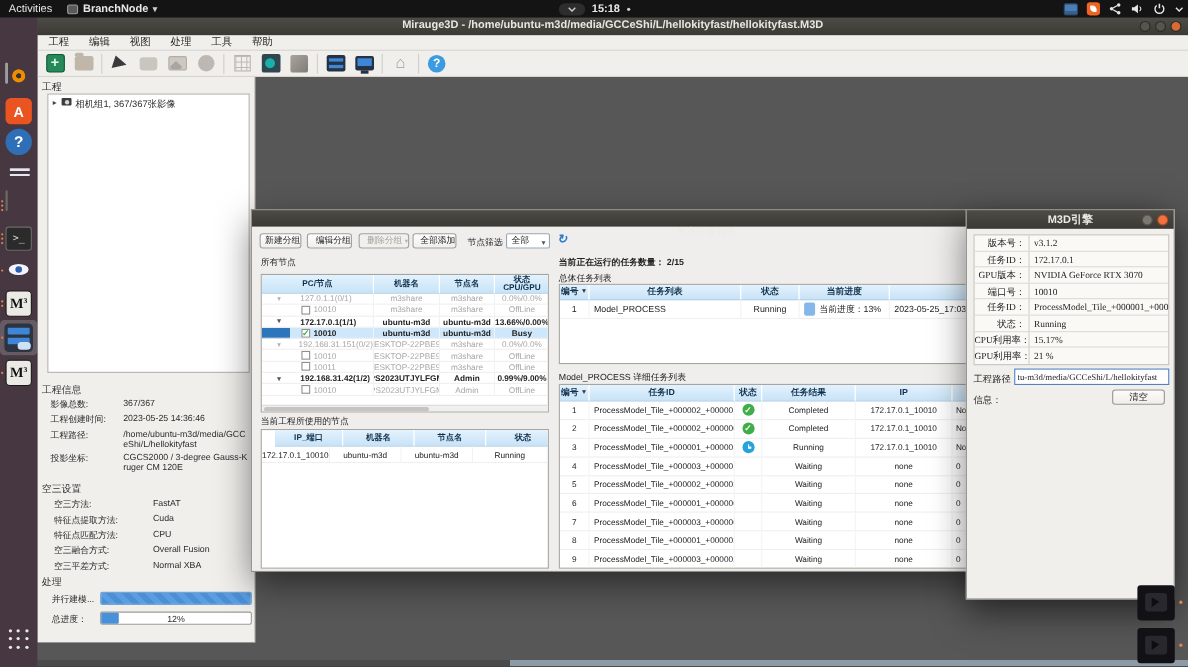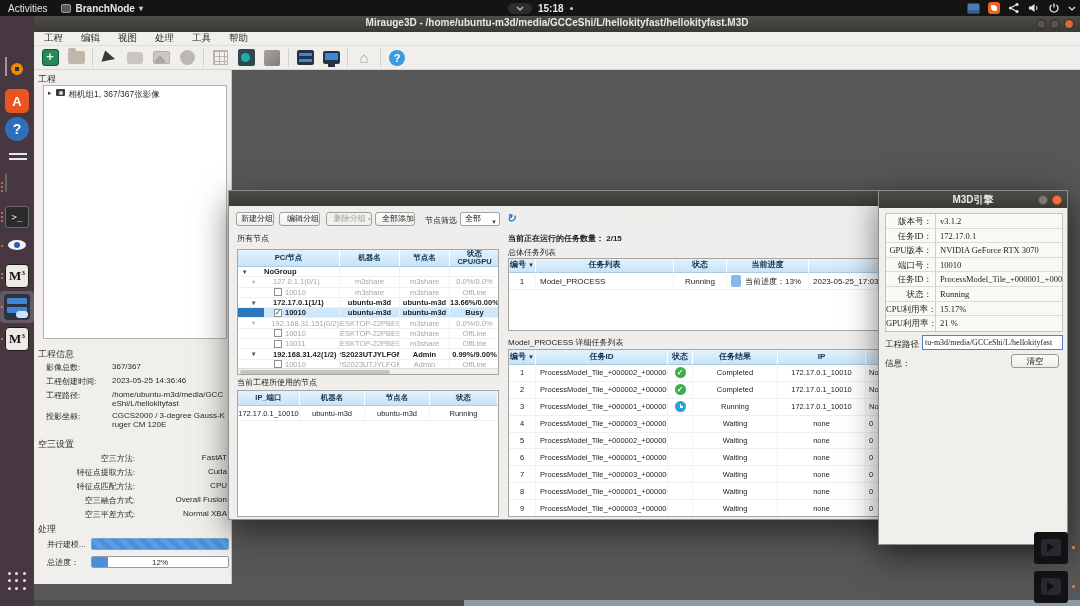--- a/index.html
+++ b/index.html
@@ -88,21 +88,21 @@
   
   .leftpanel { position:absolute; left:34px; top:70px; width:198px; height:514px; background:#f0efeb; z-index:2; border-right:1px solid #c9c6c0; font-size:8.5px; color:#2b2b2b; }
   .lp-title { position:absolute; left:4px; top:3px; font-size:9px; }
   .tree-box { position:absolute; left:9px; top:15px; width:184px; height:254px; background:#fff; border:1px solid #b5b2ad; }
   .tree-row { display:flex; gap:4px; padding:3px 4px; font-size:8.5px; }
   .tree-exp { font-size:7px; color:#444; }
   .cam-ico { width:9px; height:7px; background:#3c3c3c; border-radius:1px; position:relative; }
   .cam-ico::after { content:""; position:absolute; left:3px; top:1.5px; width:4px; height:4px; border-radius:50%; background:#d8d8d8; }
   .lp-section { position:absolute; left:4px; font-size:9px; color:#333; }
   .kv { position:absolute; display:grid; grid-template-columns:62px 1fr; column-gap:4px; row-gap:3px; font-size:8px; }
-  .kv2 { grid-template-columns:86px 1fr;text-align:right; }
+  .kv2 { grid-template-columns:86px 1fr; }
   .kv .v { word-break:break-all; }
   .proc-row { position:absolute; display:flex; align-items:center; font-size:8px; }
   .pbar-full { width:138px; height:12px; border:1px solid #7aa3cc; border-radius:2px; background:repeating-linear-gradient(45deg,#4a90d9 0 5px,#5b9de0 5px 10px); }
   .pbar-track { width:138px; height:12px; border:1px solid #9a9a9a; border-radius:2px; background:#fff; position:relative; text-align:center; font-size:8px; line-height:11px; }
   .pbar-fill { position:absolute; left:0; top:0; bottom:0; background:#4a90d9; border-radius:1px; }
   .pbar-text { position:relative; }
 
   
   .viewport { position:absolute; left:232px; top:70px; width:848px; height:514px; background:#575757; z-index:1; }
   .vp-point { position:absolute; width:3px; height:3px; border-radius:50%; }
@@ -146,21 +146,21 @@
   .exp { font-size:6.5px; color:#555; width:7px; }
   .trow.dim .exp { color:#b0b0b0; }
   .cb { width:8px; height:8px; border:1px solid #8f8f8f; background:#fff; display:inline-flex; align-items:center; justify-content:center; }
   .cb.none { visibility:hidden; }
   .cb.on::after { content:"✓"; color:#2fae3e; font-size:8px; font-weight:bold; line-height:6px; }
   .hscroll { position:absolute; left:0; right:0; bottom:0; height:6px; background:#f0f0ee; border-top:1px solid #dcdcda; }
   .hscroll i { display:block; margin:1px 2px; width:150px; height:4px; border-radius:2px; background:#c6c4c0; }
 
   
   .used-table { left:8px; top:199px; width:262px; height:127px; }
-  .used-table .thead { grid-template-columns:62px 65px 65px 68px; height:15px; font-size:7.5px; }
+  .used-table .thead { grid-template-columns:62px 65px 65px 68px; height:15px; font-size:7.5px;margin-left:12px; }
   .used-table .trow { grid-template-columns:62px 65px 65px 68px; height:15px; font-size:7.5px; }
   .used-table .trow > div { justify-content:center; }
 
   
   .overall-table { left:279px; top:67px; width:548px; height:73px; }
   .overall-table .thead { grid-template-columns:27px 138px 53px 82px 246px; height:14px; }
   .overall-table .trow { grid-template-columns:27px 138px 53px 82px 246px; height:17px; }
   .overall-table .trow > div { justify-content:center; }
   .overall-table .trow > div.taskc, .overall-table .trow > div.progc, .overall-table .trow > div.startc { justify-content:flex-start; padding-left:4px; }
   .prog-chip { width:10px; height:12px; border-radius:2px; background:#85b7e8; margin-right:4px; flex:none; }
@@ -464,30 +464,20 @@
     <div class="tablebox node-table">
       <div class="thead">
         <div>PC/节点</div>
         <div>机器名</div>
         <div>节点名</div>
         <div>状态
 CPU/GPU</div>
       </div>
       <div class="ntbody">
 
-          <div class="trow group">
-            <div class="namec lv0">
-              <span class="exp">▾</span>
-              <span class="cb none"></span>
-              <span>NoGroup</span>
-            </div>
-            <div></div>
-            <div></div>
-            <div></div>
-          </div>
 
           <div class="trow dim">
             <div class="namec lv1">
               <span class="exp">▾</span>
               <span class="cb none"></span>
               <span>127.0.1.1(0/1)</span>
             </div>
             <div>m3share</div>
             <div>m3share</div>
             <div>0.0%/0.0%</div>

